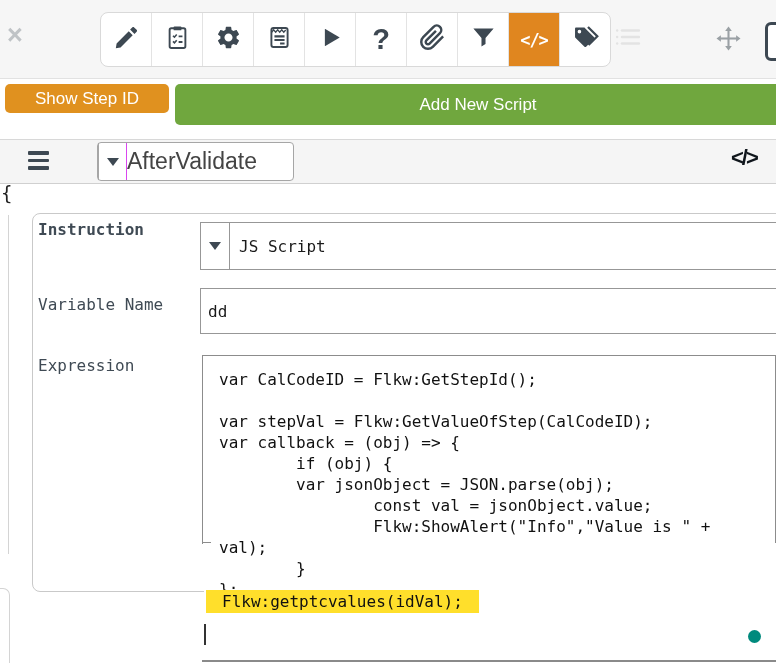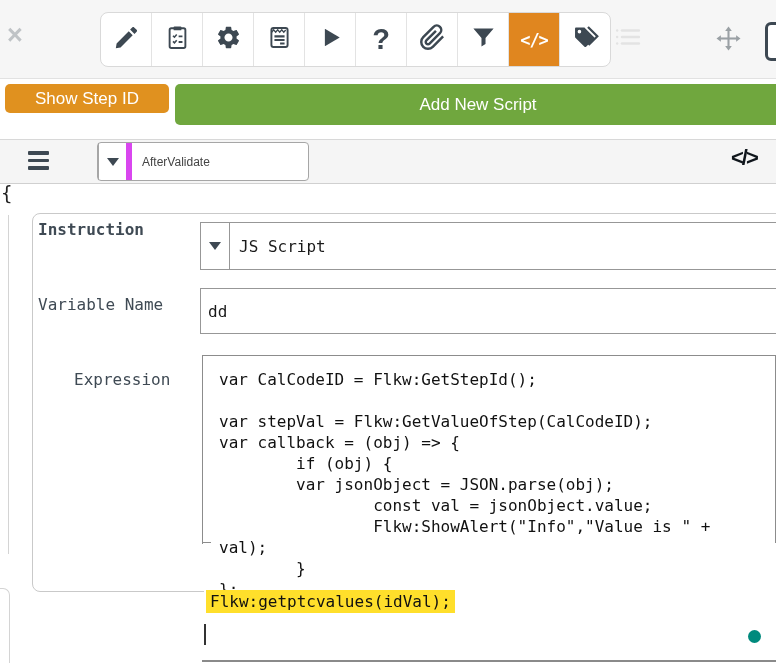--- a/index.html
+++ b/index.html
@@ -29,51 +29,51 @@
 
   
   .script-bar{left:0;top:139px;width:776px;height:43px;background:#f5f5f5;
               border-top:1px solid #d8d8d8;border-bottom:1px solid #d0d0d0;}
   .hamburger{left:28px;top:151px;width:21px;}
   .hamburger div{width:21px;height:3.5px;background:#3d4852;border-radius:1px;margin-bottom:4px;}
   .name-control{left:97px;top:142px;height:37px;display:flex;background:#fff;border:1px solid #a6a6a6;border-radius:4px;}
   .nc-input{width:430px;border:none;outline:none;background:transparent;padding:0 0 0 12px;
             font-size:17px;color:#333;font-family:"Liberation Sans",sans-serif;}
   .nc-caret{width:27px;border-left:1px solid #a6a6a6;display:flex;align-items:center;justify-content:center;}
-  .nc-value{width:166px;border-left:6px solid #d946ef;display:flex;align-items:center;padding-left:10px;
-            font-size:12px;color:#444;}
+  .nc-value{width:166px;border-left:1px solid #d946ef;display:flex;align-items:center;
+            font-size:23px;color:#444;}
   .tri-down{width:0;height:0;border-left:6px solid transparent;border-right:6px solid transparent;border-top:8px solid #3d4852;}
   .code-toggle{left:731px;top:145px;font-size:22px;font-weight:800;color:#10161c;letter-spacing:-2px;
                font-family:"Liberation Sans",sans-serif;}
 
   
   .mono{font-family:"DejaVu Sans Mono",monospace;}
   .open-brace{left:1px;top:182px;font-size:19px;color:#222;}
   .guide-line{left:8px;top:215px;width:0;height:339px;border-left:1px solid #d4d4d4;}
   .guide-corner{left:0;top:588px;width:9px;height:74px;border-top:1px solid #d4d4d4;border-right:1px solid #d4d4d4;border-top-right-radius:7px;}
 
   .form-box{left:32px;top:213px;width:758px;height:377px;background:#fff;border:1px solid #c9c9c9;border-radius:8px;}
   .field-label{font-size:16px;color:#3f4a54;}
   .lbl-instruction{left:38px;top:220px;font-weight:bold;}
   .lbl-variable{left:38px;top:295px;text-align:right;}
-  .lbl-expression{left:38px;top:370px;margin-left:36px;}
+  .lbl-expression{left:38px;top:356px;}
 
   .instr-control{left:200px;top:222px;width:590px;height:46px;background:#fff;border:1px solid #979797;display:flex;}
   .ic-caret{width:28px;border-right:1px solid #979797;display:flex;align-items:center;justify-content:center;}
   .ic-value{display:flex;align-items:center;padding-left:9px;font-size:16px;color:#1a1a1a;}
   .var-input{left:200px;top:288px;width:590px;height:46px;background:#fff;border:1px solid #979797;
              font-size:16px;color:#1a1a1a;padding:0 0 0 7px;outline:none;box-sizing:border-box;}
 
   .ta-border{left:202px;top:355px;width:572px;height:188px;background:#fff;
              border:1px solid #8c8c8c;border-bottom:none;}
   .ta-foot{left:202px;top:542px;width:9px;height:1px;background:#8c8c8c;}
   .white-cover{left:204px;top:543px;width:572px;height:116px;background:#fff;}
   .code-pre{left:207px;top:357px;margin:12px;font-size:16px;line-height:21px;color:#111;white-space:pre;}
   .hl-line{left:206px;top:590px;}
-  .hl-line span{display:inline-block;background:#ffdf2b;padding:2px 4px;font-size:16px;color:#111;}
+  .hl-line span{display:inline-block;background:#ffdf2b;padding:2px 16px;font-size:16px;color:#111;}
   .caret{left:204px;top:624px;width:2px;height:21px;background:#333;}
   .bottom-line{left:202px;top:660px;width:574px;height:2px;background:#8a8a8a;}
   .teal-dot{left:748px;top:630px;width:13px;height:13px;border-radius:50%;background:#008a7d;}
 </style>
 </head>
 <body>
 
 <div id="app">
 
   <div class="abs toolbar"></div>

